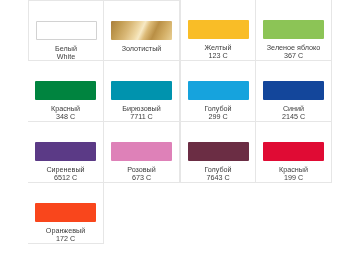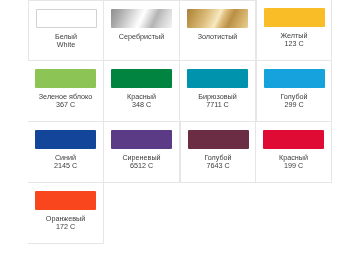--- a/index.html
+++ b/index.html
@@ -37,21 +37,21 @@
   .swatch-cell {
     position: relative;
     height: 61px;
     box-sizing: border-box;
     border-right: 1px solid #e6e6e6;
     border-bottom: 1px solid #e6e6e6;
     display: flex;
     flex-direction: column;
     align-items: center;
     justify-content: flex-start;
-    padding-top: 8px;
+    padding-top: 20px;
     background: #ffffff;
   }
   .swatch-cell.col-first {
     border-left: 1px solid #e6e6e6;
   }
   .swatch-cell.row-first {
     border-top: 1px solid #e6e6e6;
   }
   .swatch-cell.is-empty {
     border-right: none;
@@ -91,26 +91,20 @@
 </head>
 <body>
 
 <div id="palette-sheet">
   <div id="swatch-grid">
       <div class="swatch-cell col-first row-first">
         <div class="swatch-chip has-outline" style="background: rgb(255, 255, 255);"></div>
         <div class="swatch-labels">
           <div class="swatch-name">Белый</div>
           <div class="swatch-code">White</div>
-        </div>
-      </div>
-      <div class="swatch-cell row-first">
-        <div class="swatch-chip" style="background: linear-gradient(115deg, rgb(143, 143, 143) 0%, rgb(168, 168, 168) 14%, rgb(207, 207, 207) 30%, rgb(242, 242, 242) 44%, rgb(255, 255, 255) 50%, rgb(226, 226, 226) 58%, rgb(180, 180, 180) 70%, rgb(214, 214, 214) 84%, rgb(244, 244, 244) 100%);"></div>
-        <div class="swatch-labels">
-          <div class="swatch-name">Серебристый</div>
         </div>
       </div>
       <div class="swatch-cell row-first">
         <div class="swatch-chip" style="background: linear-gradient(115deg, rgb(169, 127, 60) 0%, rgb(192, 154, 80) 14%, rgb(217, 184, 119) 30%, rgb(239, 217, 166) 44%, rgb(247, 233, 196) 50%, rgb(221, 187, 120) 58%, rgb(185, 143, 69) 70%, rgb(210, 173, 100) 84%, rgb(232, 207, 148) 100%);"></div>
         <div class="swatch-labels">
           <div class="swatch-name">Золотистый</div>
         </div>
       </div>
       <div class="swatch-cell col-first">
         <div class="swatch-chip" style="background: rgb(249, 189, 39);"></div>
@@ -154,20 +148,27 @@
           <div class="swatch-code">2145 C</div>
         </div>
       </div>
       <div class="swatch-cell">
         <div class="swatch-chip" style="background: rgb(91, 58, 134);"></div>
         <div class="swatch-labels">
           <div class="swatch-name">Сиреневый</div>
           <div class="swatch-code">6512 C</div>
         </div>
       </div>
+      <div class="swatch-cell">
+        <div class="swatch-chip" style="background: rgb(222, 129, 184);"></div>
+        <div class="swatch-labels">
+          <div class="swatch-name">Розовый</div>
+          <div class="swatch-code">673 C</div>
+        </div>
+      </div>
       <div class="swatch-cell col-first">
         <div class="swatch-chip" style="background: rgb(107, 45, 68);"></div>
         <div class="swatch-labels">
           <div class="swatch-name">Голубой</div>
           <div class="swatch-code">7643 C</div>
         </div>
       </div>
       <div class="swatch-cell">
         <div class="swatch-chip" style="background: rgb(224, 11, 52);"></div>
         <div class="swatch-labels">

